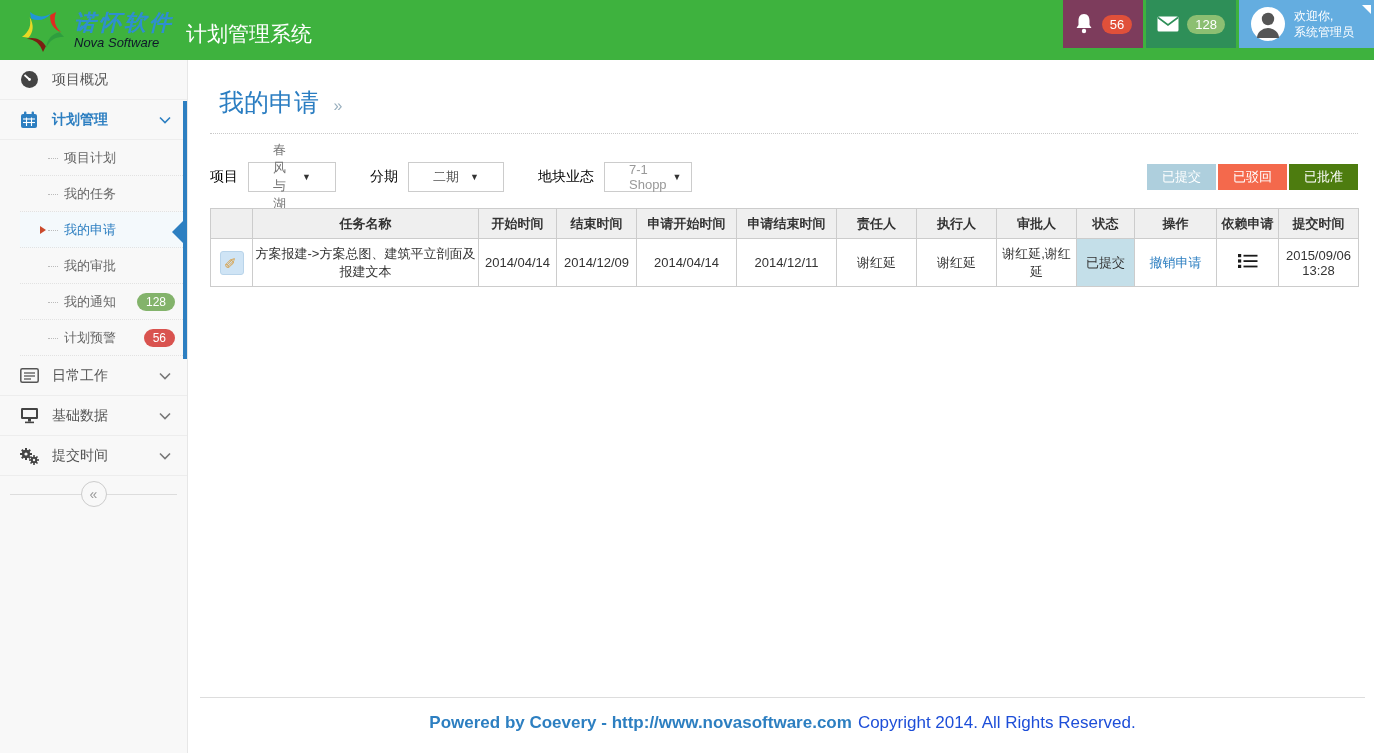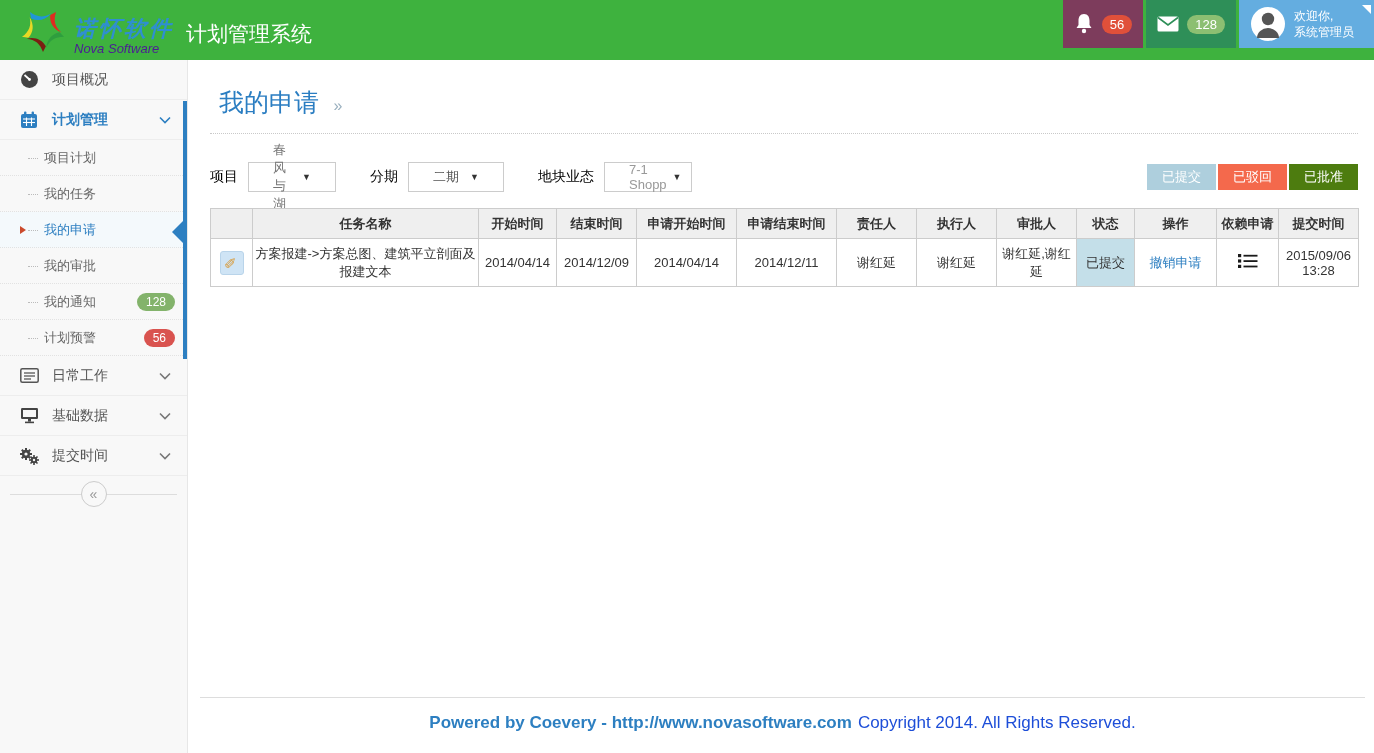--- a/index.html
+++ b/index.html
@@ -1,25 +1,25 @@
 <!DOCTYPE html>
 <html><head>
 <meta charset="utf-8">
 <style>
   * { margin:0; padding:0; box-sizing:border-box; }
   html,body { width:1374px; height:753px; overflow:hidden;
     font-family:"Liberation Sans","DejaVu Sans",sans-serif; background:#fff; }
 
   
   .hdr { height:60px; background:#3eb23e; display:flex; align-items:center; position:relative; }
-  .brand { display:flex; align-items:flex-end; margin-left:18px; }
+  .brand { display:flex; align-items:center; margin-left:18px; }
   .logo-svg { width:50px; height:50px; }
   .brand-txt { margin-left:6px; line-height:1; }
   .brand-cn { font-size:22px; font-weight:bold; font-style:italic; color:#2f8fd0; letter-spacing:3px; }
-  .brand-en { font-size:13px; font-style:italic; color:#4c1d95; margin-top:2px; }
+  .brand-en { font-size:13px; font-style:italic; color:#0f172a; margin-top:2px; }
   .app-title { color:#fff; font-size:21px; margin-left:12px; margin-top:8px;text-align:center; }
   .hdr-right { position:absolute; right:0; top:0; display:flex; }
   .hblock { height:48px; display:flex; align-items:center; padding:0 11px; margin-left:3px; }
   .hblock.bell { background:#7d3c5c; }
   .hblock.mail { background:#2e8f58; }
   .hblock.user { background:#64ade0; width:135px; position:relative; }
   .pill { border-radius:10px; color:#fff; font-size:13px; padding:2px 8px; margin-left:8px; }
   .pill.red { background:#e0503a; }
   .pill.grn { background:#8cbf72; }
   .avatar { width:36px; height:36px; }
@@ -30,21 +30,21 @@
   
   .shell { display:flex; height:693px; }
 
   
   .side { width:188px; background:#f8f8f8; border-right:1px solid #e7e7e7; position:relative; flex:none; }
   .s-item { height:40px; display:flex; align-items:center; padding-left:18px;
     border-bottom:1px solid #ededed; font-size:14px; color:#555; background:#f8f8f8; cursor:pointer; }
   .s-item .s-ico { width:22px; display:flex; justify-content:center; margin-right:12px; }
   .s-item.sec-active { color:#2d7fc1; font-weight:bold; }
   .s-chev { margin-left:auto; margin-right:16px; display:flex; }
-  .submenu { position:relative; }
+  .submenu { position:relative;padding-left:20px; }
   .submenu::before { content:""; position:absolute; left:28px; top:0; bottom:10px; border-left:1px dotted #bbb; }
   .sub-item { height:36px; display:flex; align-items:center; padding-left:44px;
     font-size:13px; color:#666; border-bottom:1px dotted #e2e2e2; position:relative; cursor:pointer; background:#f8f8f8; }
   .sub-item::before { content:""; position:absolute; left:28px; top:50%; width:10px; border-top:1px dotted #bbb; }
   .sub-item.active { color:#2d7fc1; background:#f4f9fc; }
   .active-marker { position:absolute; left:20px; top:50%; margin-top:-4px; width:0; height:0;
     border-left:6px solid #cb4a2c; border-top:4px solid transparent; border-bottom:4px solid transparent; }
   .badge { margin-left:auto; margin-right:12px; border-radius:10px; color:#fff; font-size:12px; padding:2px 9px; }
   .badge.grn { background:#83b36b; }
   .badge.red { background:#d9534f; }

